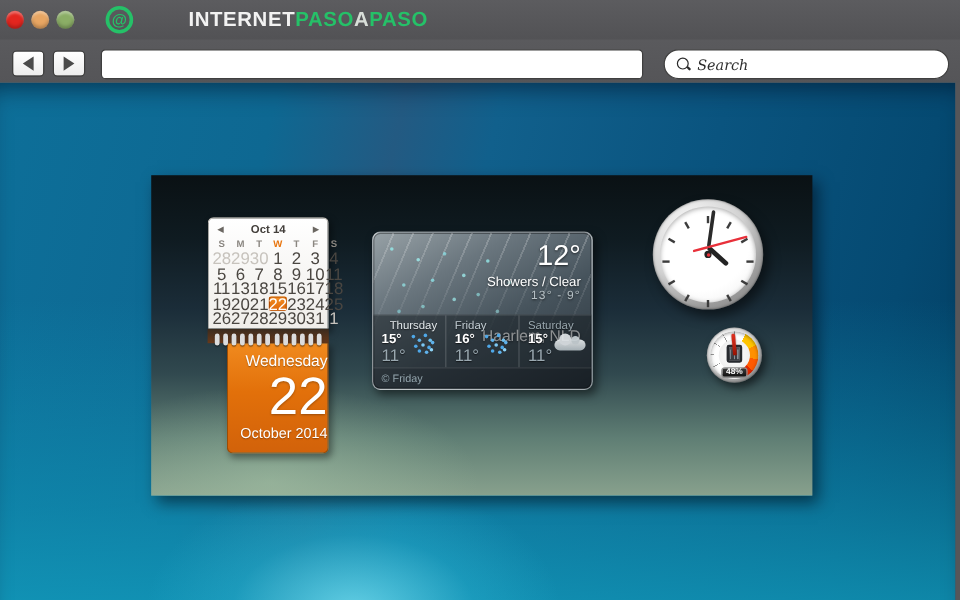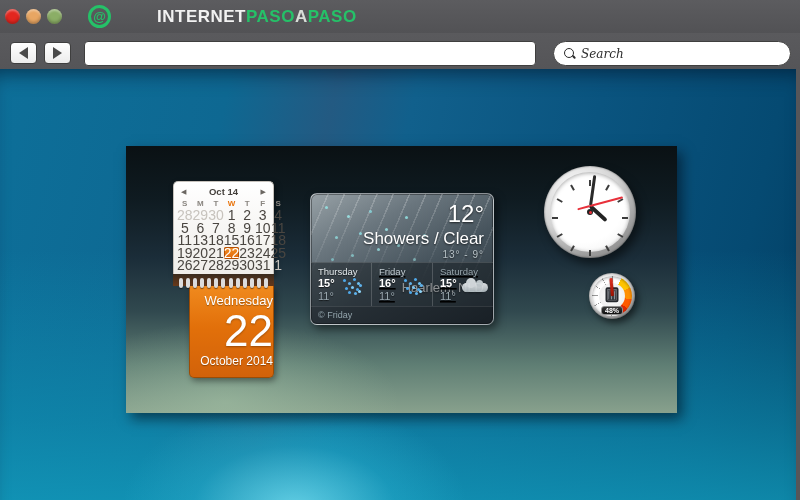--- a/index.html
+++ b/index.html
@@ -75,30 +75,30 @@
   .weather::before { content:""; position:absolute; inset:0;
     background:repeating-linear-gradient(113deg, rgba(255,255,255,.22) 0 1.5px, rgba(0,0,0,0) 1.5px 15px);
     -webkit-mask-image:linear-gradient(#fff, rgba(255,255,255,0) 70%); mask-image:linear-gradient(#fff, rgba(255,255,255,0) 70%); }
   .w-dots { position:absolute; left:14px; top:12px; width:3px; height:3px; border-radius:50%; background:rgba(150,235,235,.8);
     box-shadow:22px 9px rgba(160,240,240,.8), 44px 4px rgba(140,230,235,.7), 60px 22px rgba(160,240,240,.75),
       80px 10px rgba(150,235,235,.8), 98px 28px rgba(150,235,235,.6), 10px 30px rgba(150,235,235,.7),
       34px 26px rgba(140,230,235,.75), 52px 42px rgba(160,240,240,.7), 72px 38px rgba(150,235,235,.6),
       26px 48px rgba(150,235,235,.6), 6px 52px rgba(140,230,235,.55), 88px 52px rgba(160,240,240,.5); }
   .w-top { position:absolute; right:9px; top:5px; text-align:right; color:#fff; text-shadow:0 1px 2px rgba(0,0,0,.65); }
   .w-temp { font-size:24px; line-height:30px; font-weight:400; }
-  .w-cond { font-size:17px; }
+  .w-cond { font-size:11px; }
   .w-hilo { font-size:10px; color:#b6c0c5; letter-spacing:1px; }
   .w-loc { font-size:13px; margin-top:20px; }
   .w-strip { position:absolute; left:0; bottom:18px; width:100%; height:44px; background:rgba(16,22,28,.48); border-top:1px solid rgba(255,255,255,.14); display:flex; }
   .fc-col { flex:1; position:relative; padding:3px 0 0 7px; }
-  .fc-col + .fc-col { border-left:1px solid rgba(255,255,255,.18);text-decoration:underline; }
+  .fc-col + .fc-col { border-left:1px solid rgba(255,255,255,.18); }
   .fc-day { font-size:9.5px; text-shadow:0 1px 1px rgba(0,0,0,.6); }
-  .fc-day.d0 { color:#e3e9ec; } .fc-day.d1 { color:#c3ced4; } .fc-day.d2 { color:#98a6ad; }
+  .fc-day.d0 { color:#e3e9ec;text-align:center; } .fc-day.d1 { color:#c3ced4; } .fc-day.d2 { color:#98a6ad; }
   .fc-hi { font-size:11px; font-weight:bold; color:#fff; line-height:13px; text-shadow:0 1px 1px rgba(0,0,0,.6); }
-  .fc-lo { font-size:11px; color:#9aa8b0; line-height:12px; text-shadow:0 1px 1px rgba(0,0,0,.6); }
+  .fc-lo { font-size:14px; color:#9aa8b0; line-height:12px; text-shadow:0 1px 1px rgba(0,0,0,.6); }
   .rain-icon { position:absolute; right:8px; top:16px; width:20px; height:16px; }
   .rain-icon::before { content:""; position:absolute; left:0; top:0; width:3px; height:3px; border-radius:50%; background:#4fa8e8;
     box-shadow:5px 3px #5fb2ec, 10px -1px #4fa8e8, 14px 3px #6cc0f0, 2px 8px #4fa8e8, 8px 7px #7cc8f4,
       13px 9px #4fa8e8, 16px 5px #5fb2ec, 5px 12px #4fa8e8, 11px 13px #5fb2ec, 15px 11px #8ed4f8; }
   .cloud-icon { position:absolute; right:5px; top:20px; width:26px; height:9px; background:linear-gradient(#eef1f3,#b4bec3); border-radius:9px; opacity:.9; }
   .cloud-icon::before { content:""; position:absolute; left:4px; top:-5px; width:10px; height:10px; border-radius:50%; background:#e2e7ea; }
   .cloud-icon::after { content:""; position:absolute; right:5px; top:-3px; width:7px; height:7px; border-radius:50%; background:#cdd5d9; }
   .w-attr { position:absolute; left:0; bottom:0; width:100%; height:18px; background:rgba(8,12,16,.5); border-top:1px solid rgba(255,255,255,.1); font-size:9px; color:#93a4ac; line-height:17px; padding-left:7px; }
 
   

